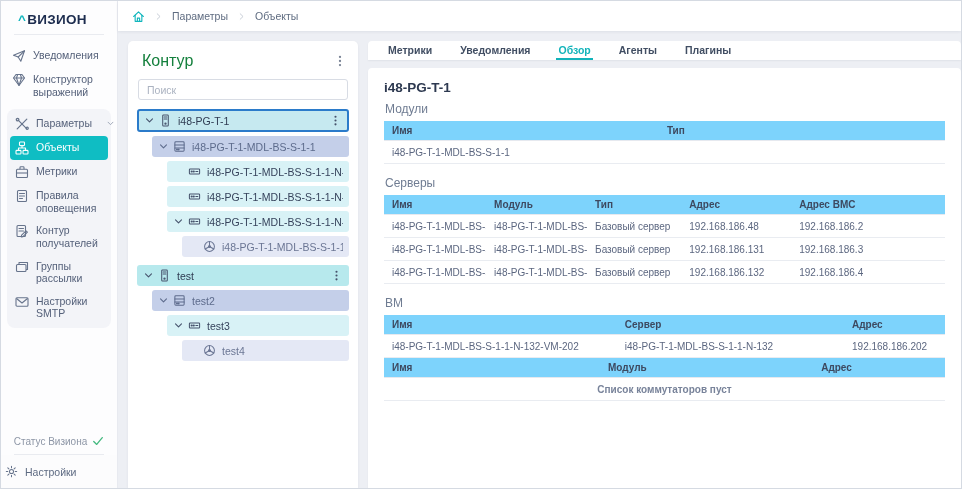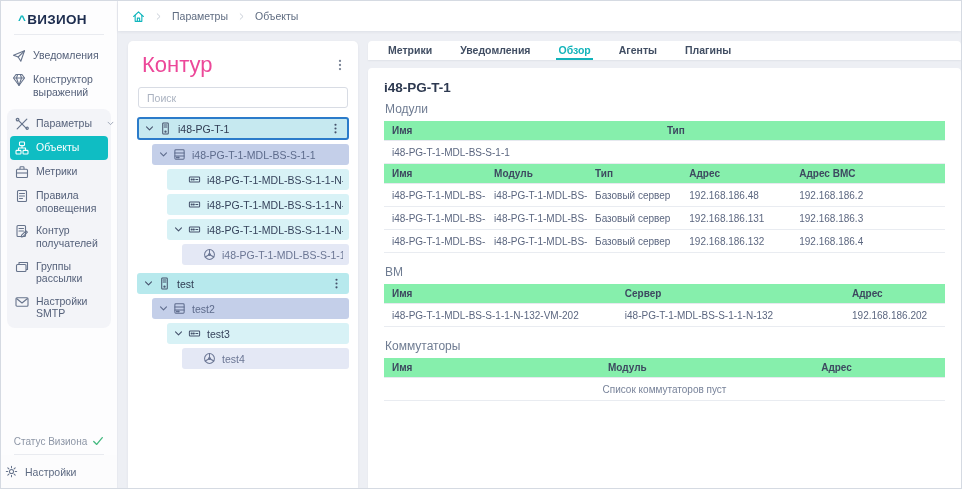--- a/index.html
+++ b/index.html
@@ -28,21 +28,21 @@
   
   .main{flex:1;display:flex;flex-direction:column;min-width:0;}
   .topbar{height:30px;flex:none;background:#fff;box-shadow:0 1px 3px rgba(20,30,50,.07);display:flex;align-items:center;padding:0 14px;position:relative;z-index:2;gap:9px;font-size:10.5px;color:#5f6c81;}
   .topbar .home{width:13px;height:13px;color:#12b6bd;cursor:pointer;}
   .topbar .sep{width:9px;height:9px;color:#c3c9d4;}
   .content{flex:1;display:flex;padding:10px 0 0 10px;gap:10px;min-height:0;}
 
   
   .tree-card{width:230px;flex:none;background:#fff;border-radius:5px 5px 0 0;box-shadow:0 1px 3px rgba(20,30,50,.06);padding:9px 9px 0;display:flex;flex-direction:column;}
   .tree-head{display:flex;align-items:center;margin:2px 2px 9px 5px;}
-  .tree-title{flex:1;margin:0;font-size:22px;font-weight:400;color:#ec4899;}
+  .tree-title{flex:1;margin:0;font-size:16px;font-weight:400;color:#15803d;}
   .dots-btn{width:14px;height:14px;color:#7a8496;cursor:pointer;flex:none;}
   .tree-search{height:21px;border:1px solid #d8dce4;border-radius:3px;padding:0 8px;font-size:10.5px;color:#3c485e;outline:none;margin:0 1px 9px;font-family:inherit;}
   .tree-search::placeholder{color:#aab2c0;}
   .tree{flex:1;overflow:hidden;}
   .node{display:flex;align-items:center;height:21px;border-radius:3px;margin-bottom:4px;padding:0 6px;font-size:10.5px;color:#36435c;cursor:pointer;}
   .node .chev{width:11px;height:11px;color:#46536c;flex:none;margin-right:4px;}
   .node .chev-sp{width:15px;flex:none;}
   .node .tico{width:13px;height:13px;flex:none;margin-right:6px;color:#46536c;}
   .node .nlabel{flex:1;white-space:nowrap;overflow:hidden;min-width:0;}
   .node .dots-btn{width:13px;height:13px;color:#45526b;}
@@ -58,29 +58,29 @@
   
   .right-col{flex:1;display:flex;flex-direction:column;min-width:0;}
   .tabbar{height:19px;flex:none;background:#fff;border-radius:4px 4px 0 0;box-shadow:0 1px 2px rgba(20,30,50,.06);display:flex;align-items:stretch;padding:0 18px;gap:24px;}
   .tab{display:flex;align-items:center;font-size:10.5px;font-weight:700;color:#414e63;border-bottom:2px solid transparent;padding:0 2px;cursor:pointer;}
   .tab.active{color:#11b3ba;border-bottom-color:#11b3ba;}
   .detail-card{flex:1;background:#fff;margin-top:8px;border-radius:4px 4px 0 0;box-shadow:0 1px 2px rgba(20,30,50,.06);padding:12px 16px;overflow:hidden;}
   .detail-title{margin:0 0 7px;font-size:13.5px;font-weight:700;color:#2d3950;}
   .sec-label{margin:12px 1px 5px;font-size:12px;color:#6f7c92;}
   .sec-label.first{margin-top:2px;}
   .trow{display:grid;align-items:center;}
-  .thead{background:#86efac;height:20px;border-bottom:1px solid #e6e9ef;}
+  .thead{background:#7dd3fc;height:20px;border-bottom:1px solid #e6e9ef;}
   .thead .cell{font-weight:700;color:#3d4960;}
   .drow{height:23px;border-bottom:1px solid #e9ecf1;}
   .cell{font-size:10px;color:#5c6780;padding:0 8px;white-space:nowrap;overflow:hidden;min-width:0;}
   .t-cols2{grid-template-columns:49% 51%;}
   .t-cols5{grid-template-columns:18.2% 18% 16.8% 19.6% 27.4%;}
   .t-cols3a{grid-template-columns:41.5% 40.5% 18%;}
   .t-cols3b{grid-template-columns:38.5% 38% 23.5%;}
-  .empty-cell{grid-column:1/-1;text-align:center;color:#78839a;font-size:10px;}
+  .empty-cell{grid-column:1/-1;text-align:center;color:#78839a;font-size:10px;font-weight:bold;}
   .icon svg,.home svg,.sep svg,.chev svg,.tico svg,.dots-btn svg,.caret-ic svg{width:100%;height:100%;display:block;}
 </style>
 </head>
 <body>
 
 <div class="app">
 
   <aside class="sidebar">
     <div class="logo"><span class="logo-caret">^</span><span>ВИЗИОН</span></div>
     <div class="sidebar-divider"></div>
@@ -408,20 +408,21 @@
               <div class="sec-label first">Модули</div>
               <div class="dtable">
                 <div class="trow thead t-cols2">
                   <div class="cell">Имя</div>
                   <div class="cell">Тип</div>
                 </div>
                 <div class="trow drow t-cols2">
                   <div class="cell">i48-PG-T-1-MDL-BS-S-1-1</div>
                 </div>
               </div>
+              <div class="sec-label">Серверы</div>
               <div class="dtable">
                 <div class="trow thead t-cols5">
                   <div class="cell">Имя</div>
                   <div class="cell">Модуль</div>
                   <div class="cell">Тип</div>
                   <div class="cell">Адрес</div>
                   <div class="cell">Адрес BMC</div>
                 </div>
                 <div class="trow drow t-cols5">
                   <div class="cell">i48-PG-T-1-MDL-BS-S-1-1-...</div>
@@ -451,21 +452,20 @@
                   <div class="cell">Имя</div>
                   <div class="cell">Сервер</div>
                   <div class="cell">Адрес</div>
                 </div>
                 <div class="trow drow t-cols3a">
                   <div class="cell">i48-PG-T-1-MDL-BS-S-1-1-N-132-VM-202</div>
                   <div class="cell">i48-PG-T-1-MDL-BS-S-1-1-N-132</div>
                   <div class="cell">192.168.186.202</div>
                 </div>
               </div>
-              <div class="sec-label">Коммутаторы</div>
               <div class="dtable">
                 <div class="trow thead t-cols3b">
                   <div class="cell">Имя</div>
                   <div class="cell">Модуль</div>
                   <div class="cell">Адрес</div>
                 </div>
                 <div class="trow drow t-cols3b">
                   <div class="empty-cell">Список коммутаторов пуст</div>
                 </div>
               </div>

